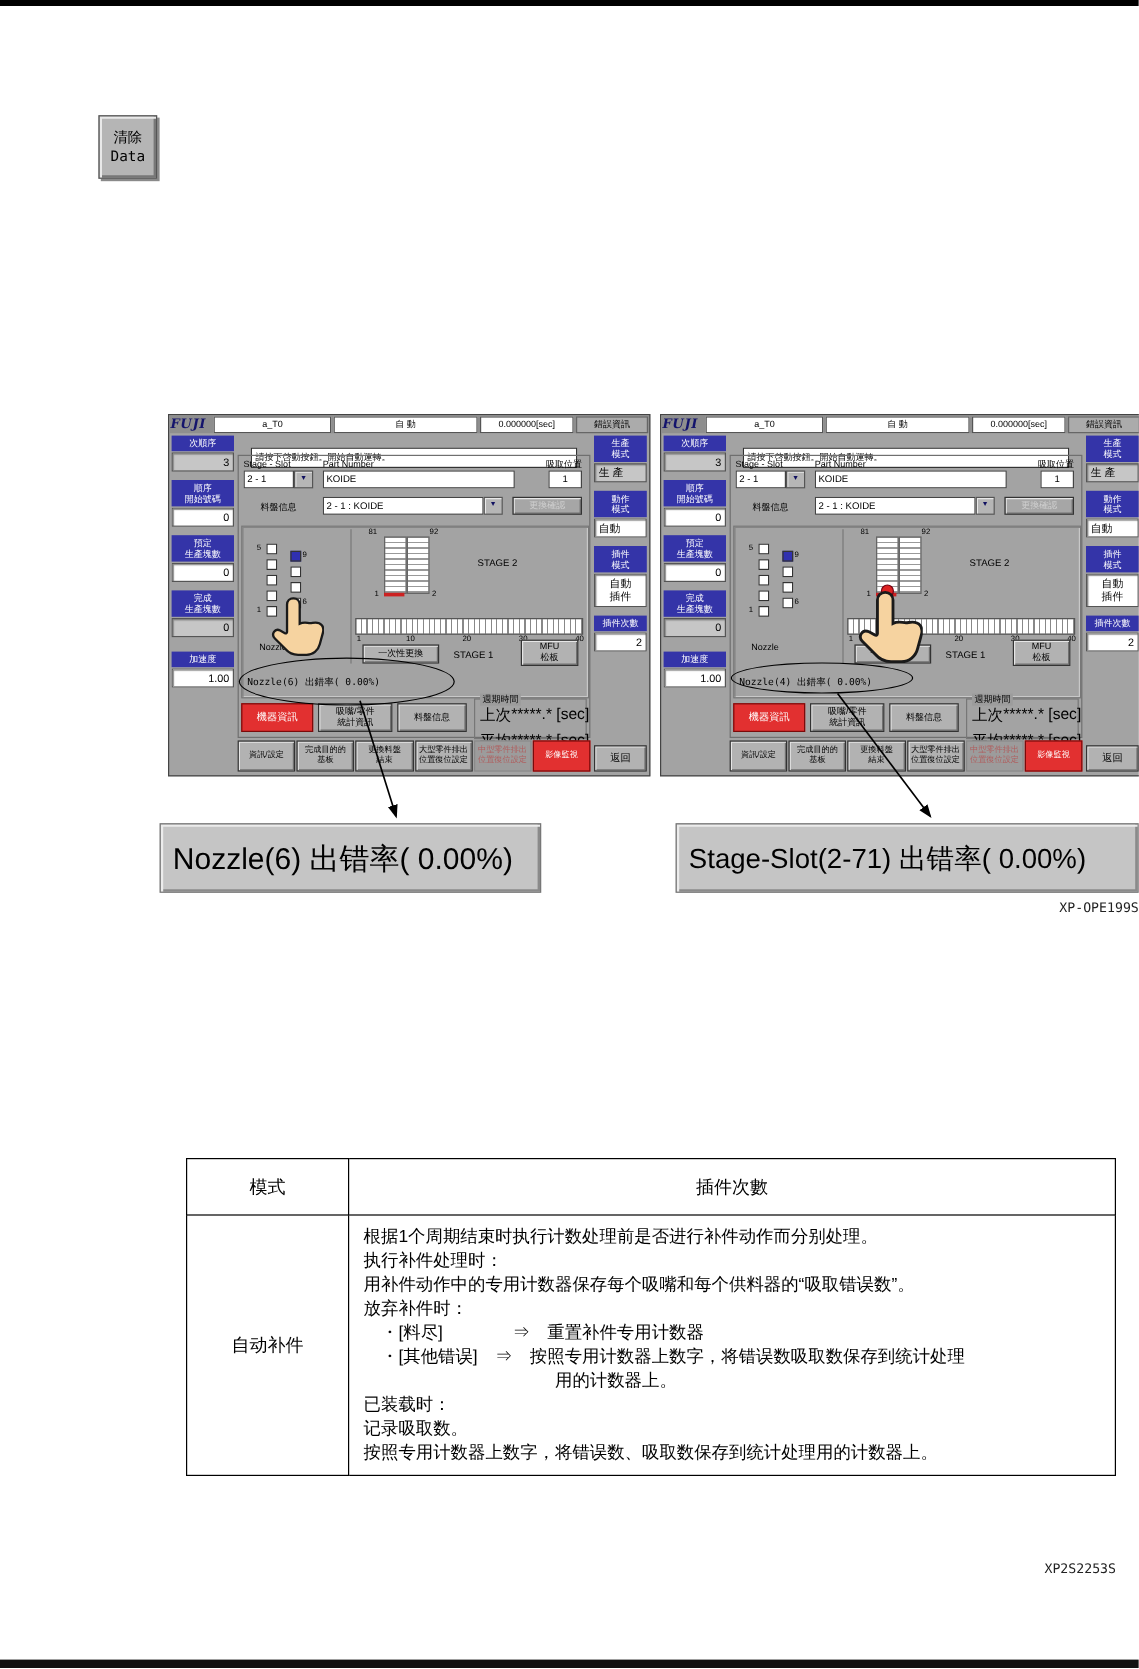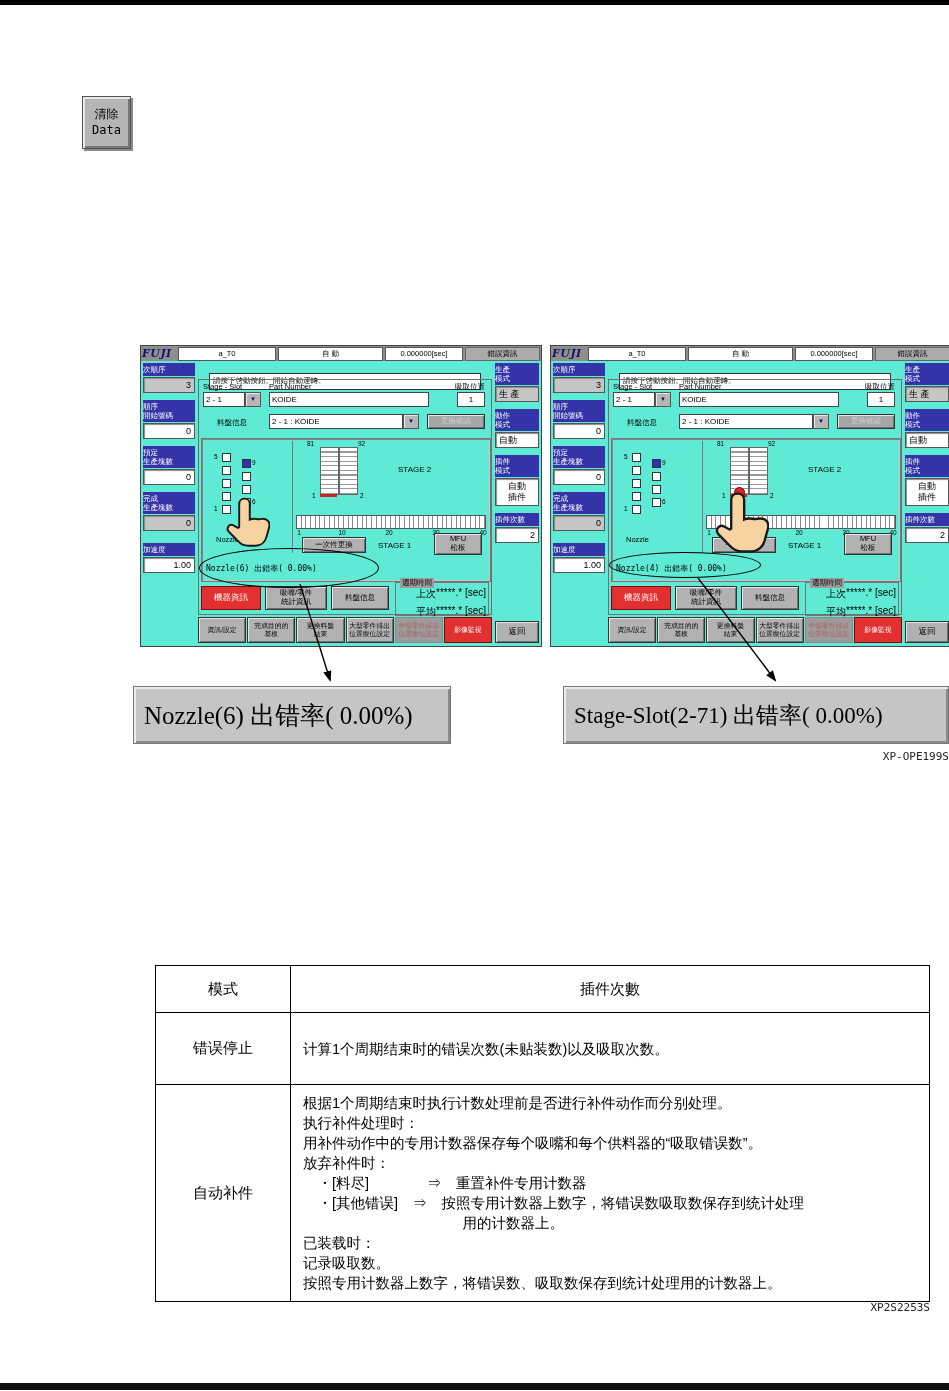--- a/index.html
+++ b/index.html
@@ -9,36 +9,36 @@
   .topbar{position:absolute;left:0;top:0;width:949px;height:5px;background:#000}
   .botbar{position:absolute;left:0;top:1383px;width:949px;height:7px;background:#111}
 
   
   .clear-btn{position:absolute;left:82px;top:96px;width:47px;height:51px;background:#b5b5b5;
     border:1px solid #555;box-shadow:inset 2px 2px 0 #e9e9e9,inset -2px -2px 0 #777,2px 2px 0 #8a8a8a;
     display:flex;flex-direction:column;align-items:center;justify-content:center;font-size:12px;line-height:1.3}
   .clear-btn .en{font-family:"DejaVu Sans Mono",monospace;font-size:12px}
 
   
-  .machine{position:absolute;width:400px;height:300px;background:#5eead4;border:1px solid #444;
+  .machine{position:absolute;width:400px;height:300px;background:#a3a3a3;border:1px solid #444;
     box-sizing:content-box;font-size:8px;overflow:hidden}
   .screen-left{left:140px;top:345px}
   .screen-right{left:550px;top:345px}
 
   .m-top{display:flex;height:15px;background:#8e8e8e;gap:2px;padding:1px 1px 0 1px;box-sizing:border-box}
   .m-logo{width:34px;font:italic bold 11px/13px "DejaVu Serif",serif;color:#14146c;letter-spacing:.5px}
   .m-field{background:#fff;border:1px solid #555;font-size:7.5px;line-height:11px;text-align:center;
     box-sizing:border-box;overflow:hidden;white-space:nowrap}
-  .f-job{width:98px}.f-mode{width:105px}.f-time{width:78px}
+  .f-job{width:98px}.f-mode{width:120px}.f-time{width:78px}
   .f-err{flex:1;background:#ababab;border:1px solid #666;font-size:7.5px;line-height:11px;text-align:center}
 
   .m-body{display:flex;height:284px}
   .m-sbl{width:56px;padding:2px;box-sizing:border-box}
   .m-sbr{width:48px;padding:2px;box-sizing:border-box;display:flex;flex-direction:column}
-  .sb-label{background:#3434a8;color:#fff;font-size:7.5px;line-height:1.2;text-align:left;
+  .sb-label{background:#3434a8;color:#fff;font-size:7.5px;line-height:1.2;text-align:center;
     padding:2px 0;white-space:pre-line}
   .sb-val{border:1px solid #555;background:#fff;font-size:9px;line-height:14px;text-align:right;
     padding:0 3px;margin:1px 0 7px;box-shadow:inset 1px 1px 1px #8a8a8a}
   .sb-val.gray{background:#c6c6c6}
   .sb-val.ctr{text-align:left}
   .sb-val.tall{line-height:1.2;padding:2px 2px;white-space:pre-line;text-align:center}
 
   .m-center{flex:1;position:relative}
   .m-msg{height:15px;background:#fff;border:1px solid #333;margin:12px;font-size:7.5px;line-height:14px;
     padding-left:3px;white-space:nowrap;overflow:hidden}
@@ -75,42 +75,42 @@
   .btn.dis{color:#cfcfcf;background:#a6a6a6}
   .btn.dis-red{color:#b05c5c;background:#9c9c9c;box-shadow:none;border-color:#8a8a8a}
 
   .status{position:absolute;left:4px;top:124px;font:8px "DejaVu Sans Mono",monospace;white-space:nowrap}
   .ellipse{position:absolute;border:1.6px solid #000;border-radius:50%;pointer-events:none}
   .screen-left  .ellipse{left:58px;top:202px;width:178px;height:38px}
   .screen-right .ellipse{left:58px;top:206px;width:150px;height:24px}
 
   .cycle{position:absolute;left:196px;top:202px;width:92px;height:32px;border:1px solid #777}
   .cycle .ttl{position:absolute;left:4px;top:-5px;background:#9c9c9c;padding:0 2px;font-size:7.5px}
-  .cycle .row{display:flex;font-size:10px;margin:4px 20px 0;justify-content:space-between;white-space:nowrap}
+  .cycle .row{display:flex;font-size:13px;margin:4px 4px 0;justify-content:space-between;white-space:nowrap}
 
   .bottomrow{position:absolute;left:0;right:0;top:238px;height:26px;display:flex;gap:1px}
   .bottomrow .btn{position:static;flex:1;font-size:6.8px;padding:0 1px}
   .back-btn{margin-top:auto;height:20px;background:#b2b2b2;border:1px solid #333;
     box-shadow:inset 1px 1px 0 #e6e6e6,inset -1px -1px 0 #707070;font-size:8.5px;text-align:center;
     line-height:18px}
 
   .hand{position:absolute;pointer-events:none}
   .screen-left  .hand{left:85px;top:151px;width:44px;height:56px}
   .screen-right .hand{left:164px;top:146px;width:54px;height:68px}
   .reddot{display:none}
   .screen-right .reddot{display:block;position:absolute;left:183px;top:141px;width:9px;height:9px;
     border-radius:50%;background:#d22;border:1px solid #701}
 
   
   .arrows{position:absolute;left:0;top:0;pointer-events:none}
 
   
   .callout{position:absolute;background:#c5c5c5;border:1px solid #777;
     box-shadow:inset 2px 2px 0 #ececec,inset -2px -2px 0 #8a8a8a;display:flex;align-items:center;
-    padding-left:10px;font-family:Liberation Serif, serif;font-size:25px;white-space:nowrap;
+    padding-left:10px;font-family:Liberation Sans, sans-serif;font-size:25px;white-space:nowrap;
     box-sizing:border-box}
   .callout.l{left:133px;top:686px;width:318px;height:58px}
   .callout.r{left:563px;top:686px;width:386px;height:58px;font-size:23px}
   .figcode{position:absolute;font:11px "DejaVu Sans Mono",monospace;color:#222}
   .figcode.one{left:563px;top:750px;width:386px;text-align:right}
   .figcode.two{left:155px;top:1301px;width:775px;text-align:right}
 
   
   .dtable{position:absolute;left:155px;top:965px;width:775px;border-collapse:collapse;font-size:15px}
   .dtable th,.dtable td{border:1px solid #000;font-weight:normal;vertical-align:middle}
@@ -429,24 +429,20 @@
 <div class="callout l">Nozzle(6) 出错率( 0.00%)</div>
 <div class="callout r">Stage-Slot(2-71) 出错率( 0.00%)</div>
 <div class="figcode one">XP-OPE199S</div>
 
 <table class="dtable">
   <tbody>
       <tr class="hrow">
     <th class="c1">模式</th>
     <th>插件次數</th>
   </tr>
-  <tr class="r1">
-    <td class="mode-cell">错误停止</td>
-    <td class="desc">计算1个周期结束时的错误次数(未贴装数)以及吸取次数。</td>
-  </tr>
   <tr class="r2">
     <td class="mode-cell">自动补件</td>
     <td class="desc">根据1个周期结束时执行计数处理前是否进行补件动作而分别处理。
 执行补件处理时：
 用补件动作中的专用计数器保存每个吸嘴和每个供料器的“吸取错误数”。
 放弃补件时：
 　・[料尽]　　　　⇒　重置补件专用计数器
 　・[其他错误]　⇒　按照专用计数器上数字，将错误数吸取数保存到统计处理
 　　　　　　　　　　　用的计数器上。
 已装载时：

